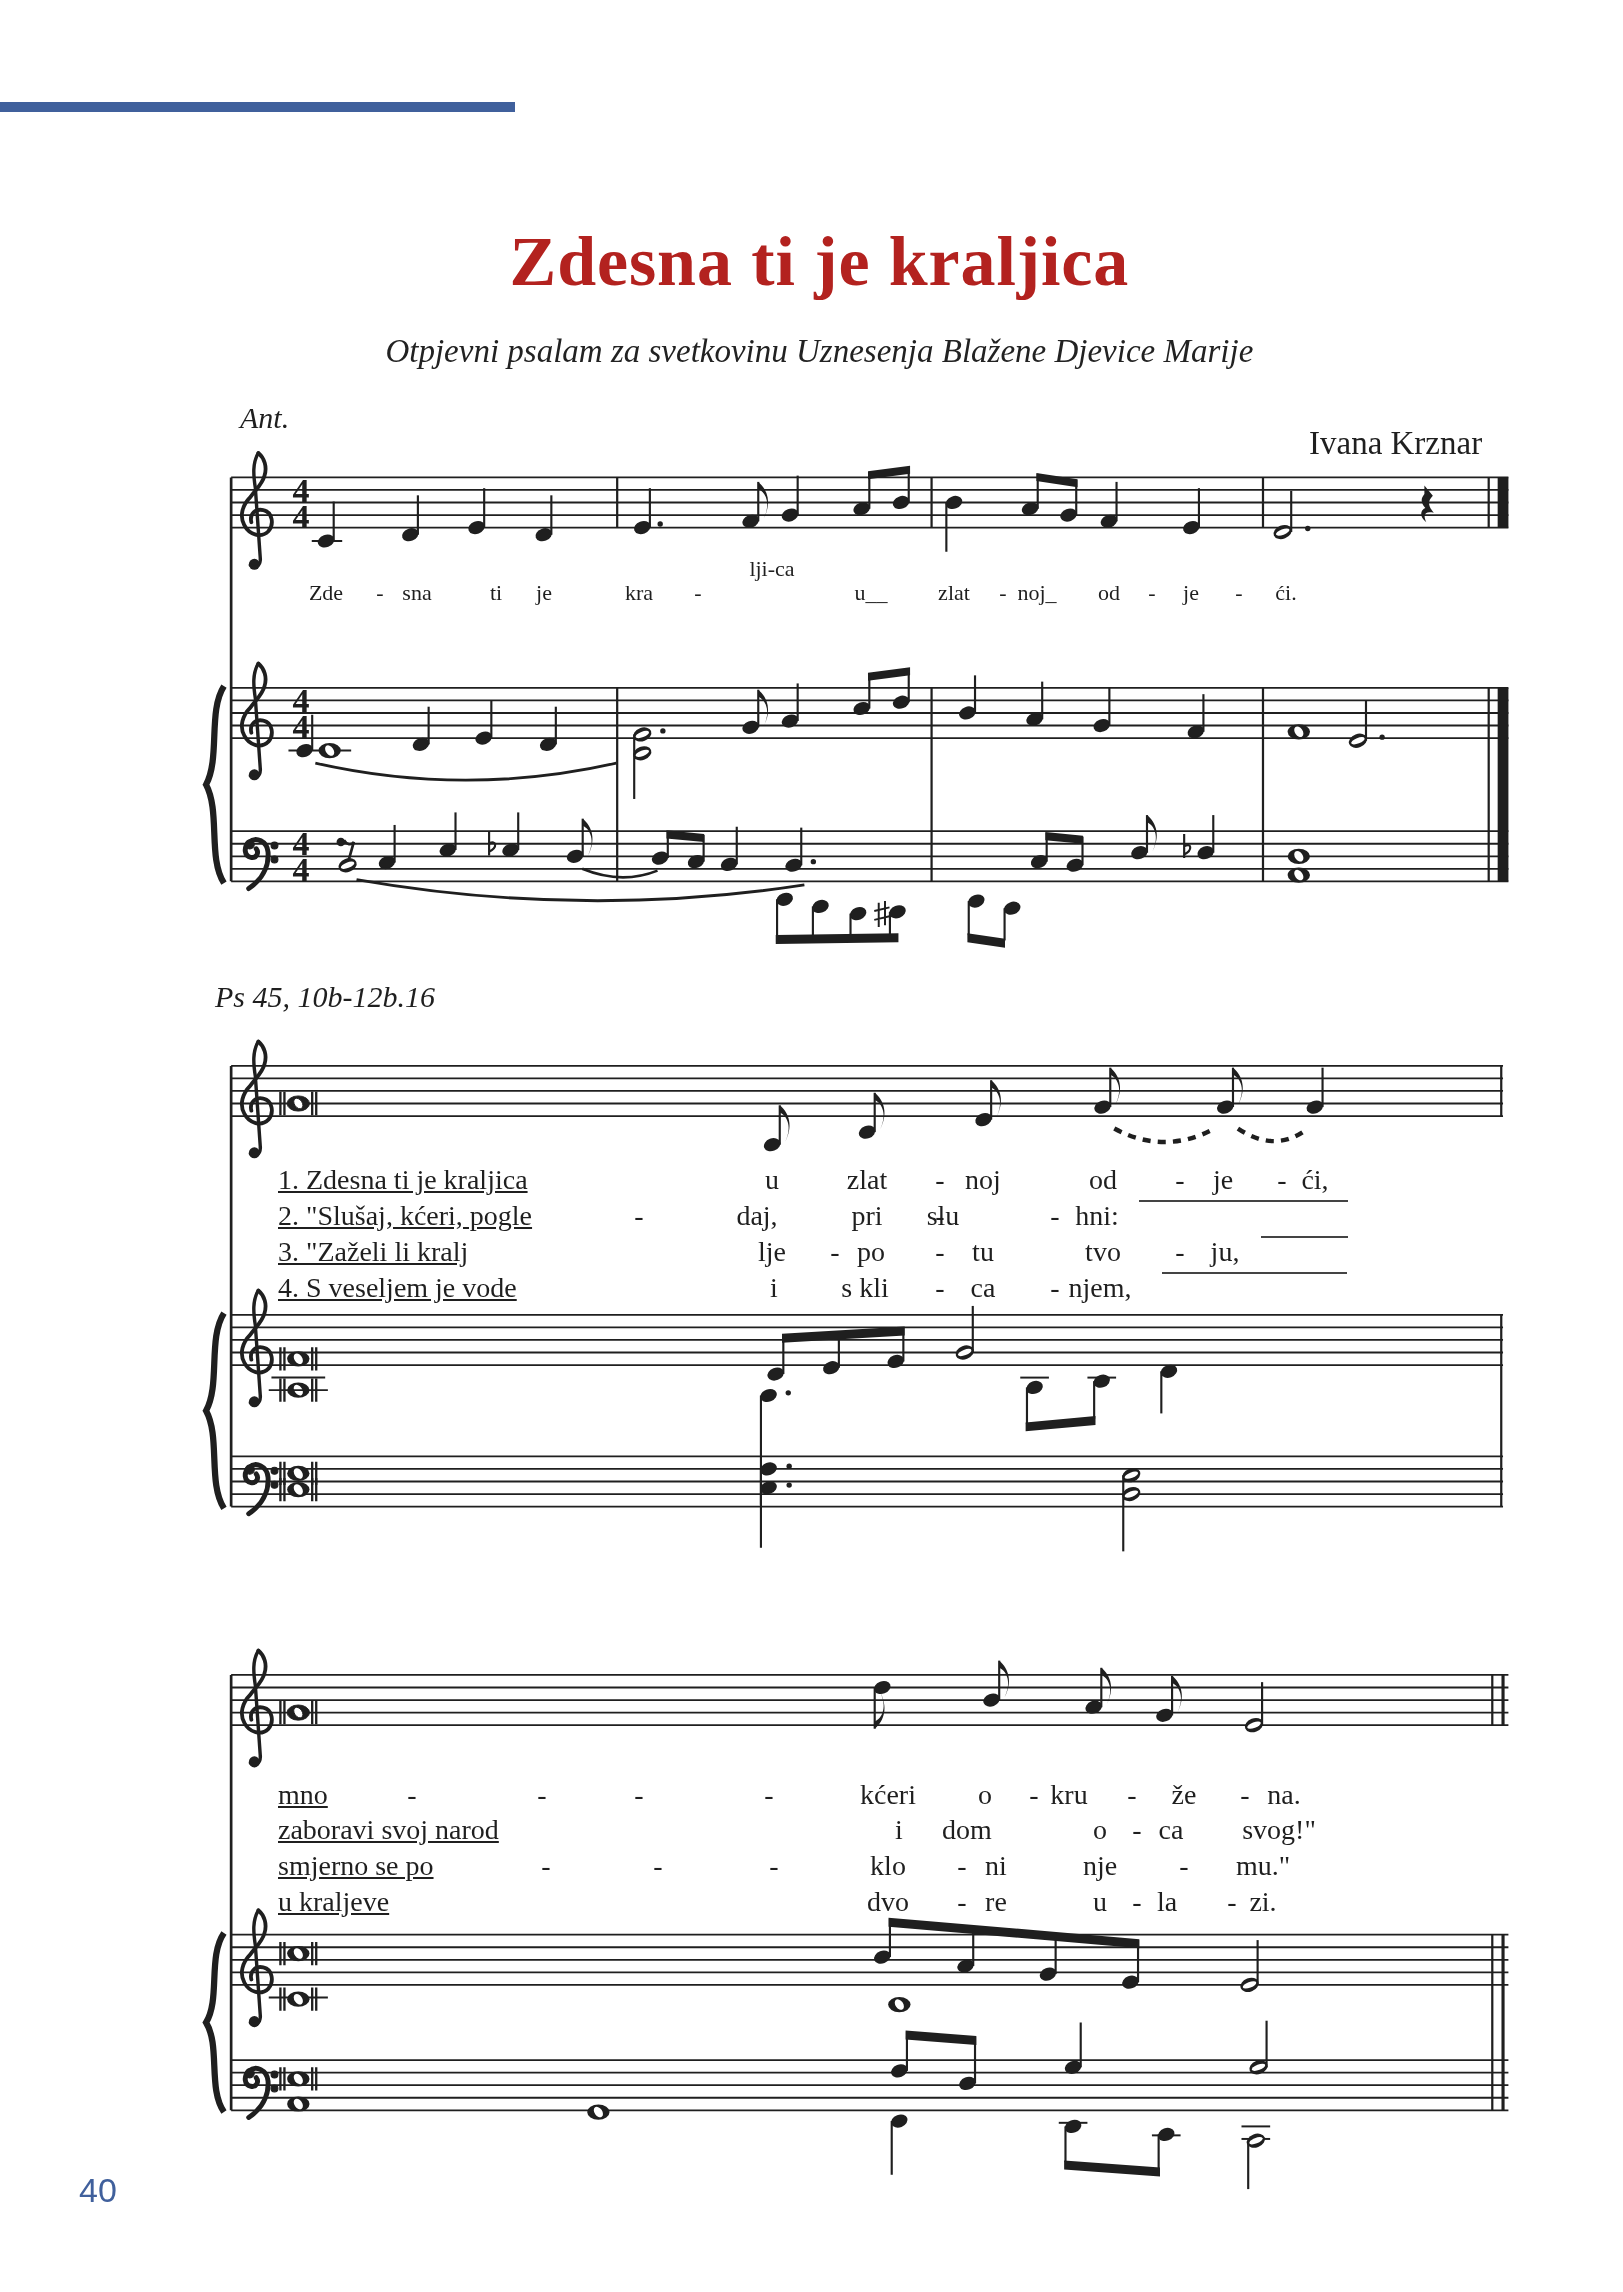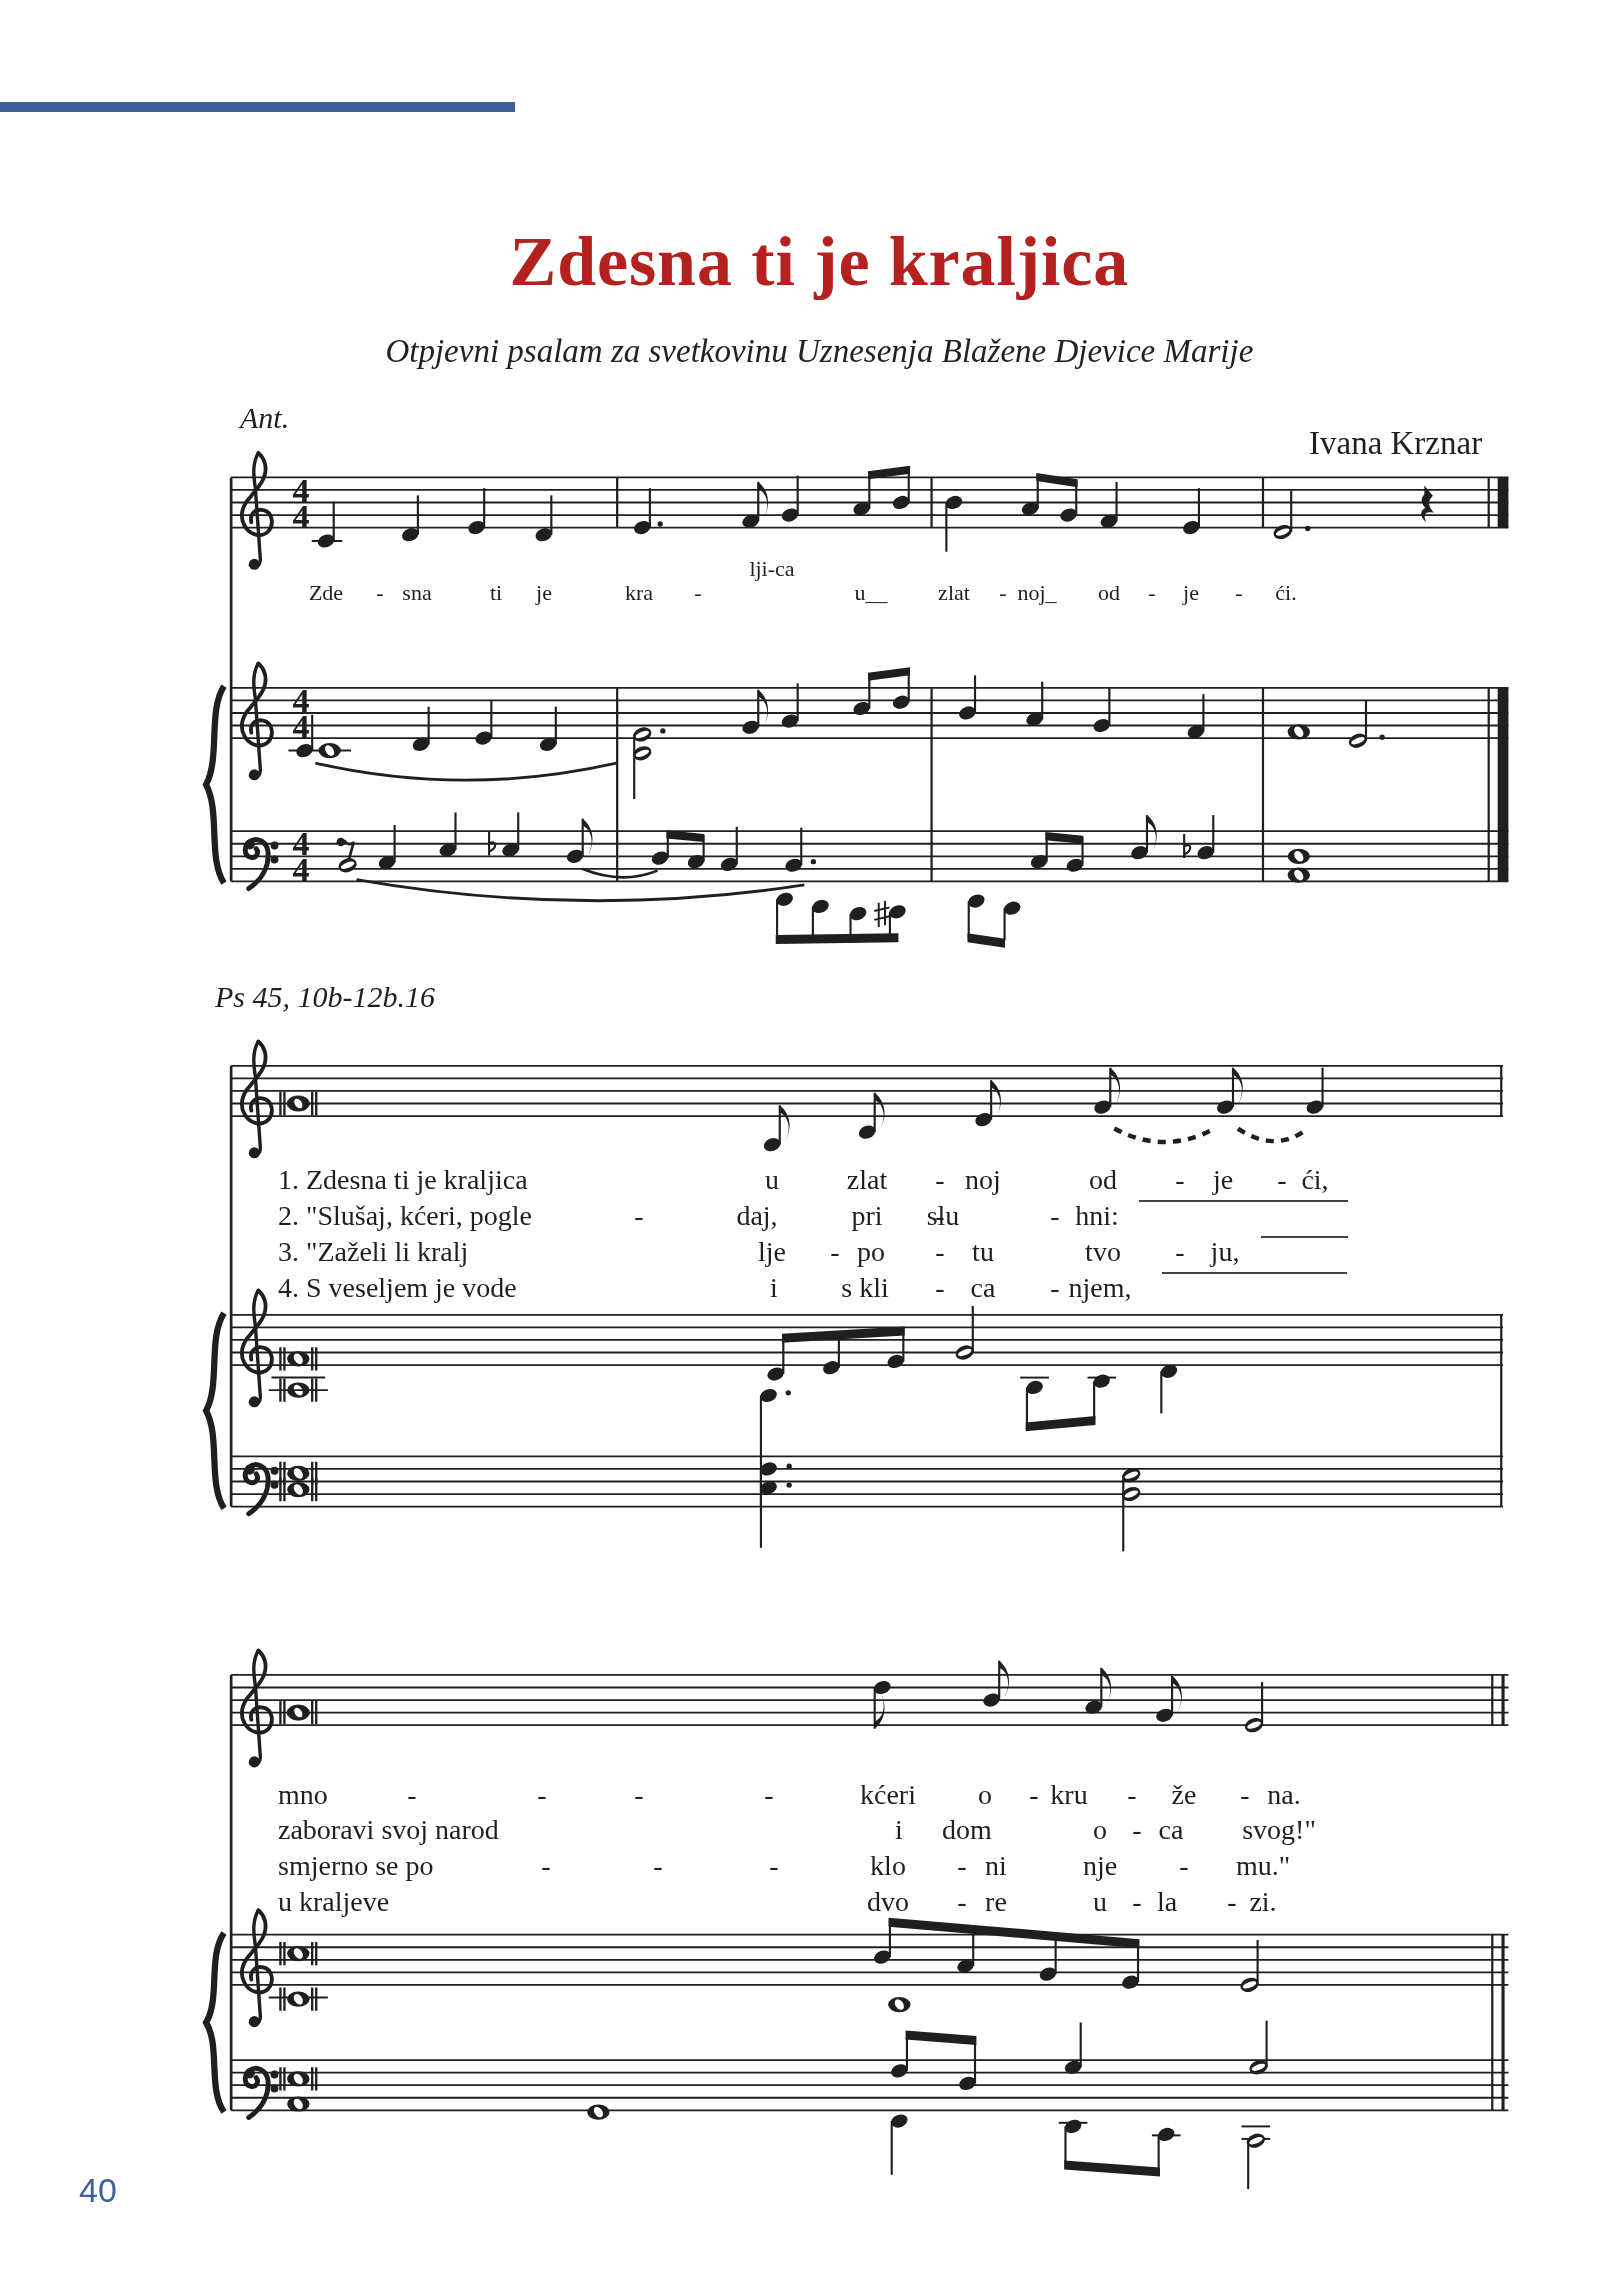--- a/index.html
+++ b/index.html
@@ -26,21 +26,21 @@
     left:13.4px; top:333px; width:1612px; text-align:center; white-space:nowrap;
     font-size:33px; font-style:italic; color:#222;
   }
   #ant-label{left:240px; top:401px; font-size:30px; font-style:italic;}
   #composer{left:1309px; top:425px; font-size:33px;}
   #psalm-ref{left:215px; top:980px; font-size:30px; font-style:italic;}
   
   .tok{position:absolute; transform:translateX(-50%); white-space:nowrap;}
   .lyr{font-size:22px;}
   .vrow{font-size:28px;}
-  .vlabel{position:absolute; left:278px; white-space:nowrap; font-size:28px;}
+  .vlabel{position:absolute; left:278px; white-space:nowrap; font-size:28px;text-decoration:underline;}
   .ext{position:absolute; height:0; border-bottom:2.7px solid #444;}
   #page-number{
     left:79px; top:2171px; font-family:"Liberation Sans", sans-serif;
     font-size:34px; color:var(--accent);
   }
   svg text{font-family:"Liberation Serif", serif; font-weight:bold; fill:var(--ink);}
   #notation{position:absolute; left:0; top:0; pointer-events:none;}
 </style>
 </head>
 <body>

